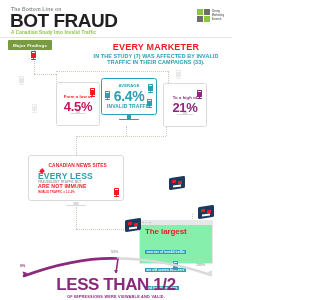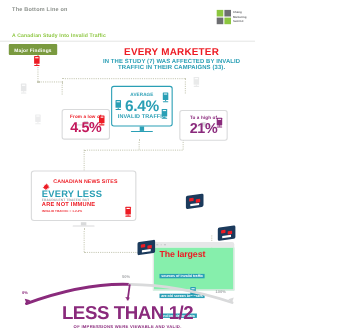--- a/index.html
+++ b/index.html
@@ -73,21 +73,21 @@
 
   
   .mon { position:absolute; }
   .mon .frame {
     border:1.2px solid #d9dadb; border-radius:2.5px; background:#fff;
     display:flex; align-items:center; justify-content:center; position:relative;
   }
   .mon .neck { position:absolute; left:50%; transform:translateX(-50%); width:4px; background:#d9dadb; }
   .mon .foot { position:absolute; left:50%; transform:translateX(-50%); height:1.4px; background:#d9dadb; border-radius:1px; }
 
-  .mon-sm .frame { width:44px; height:28px;margin-top:17px; }
+  .mon-sm .frame { width:44px; height:44px; }
   .mon-sm .neck { top:28px; height:3px; }
   .mon-sm .foot { top:31px; width:16px; }
 
   .mon-lg { }
   .mon-lg .frame { width:56px; height:37px; border-color:#2a9fb5; border-width:1.4px; }
   .mon-lg .neck { top:37px; height:3.5px; background:#2a9fb5; }
   .mon-lg .foot { top:40.5px; width:20px; background:#2a9fb5; }
 
   .stat { text-align:center; position:relative; z-index:2; }
   .stat-lbl { font-size:4.2px; font-weight:bold; line-height:4.6px; letter-spacing:.1px; }
@@ -144,20 +144,21 @@
 
   .ghost { position:absolute; }
 </style>
 </head>
 <body>
 
 <div class="page">
 
   <div class="header">
     <div class="hdr-kicker">The Bottom Line on</div>
+    <div class="hdr-title">BOT FRAUD</div>
     <div class="hdr-sub">A Canadian Study Into Invalid Traffic</div>
     <div class="logo">
       <div class="logo-mark">
         <i class="lm1"></i>
           <i class="lm2"></i>
           <i class="lm3"></i>
           <i class="lm4"></i>
       </div>
       <div class="logo-txt">
         <span>Chang</span>

